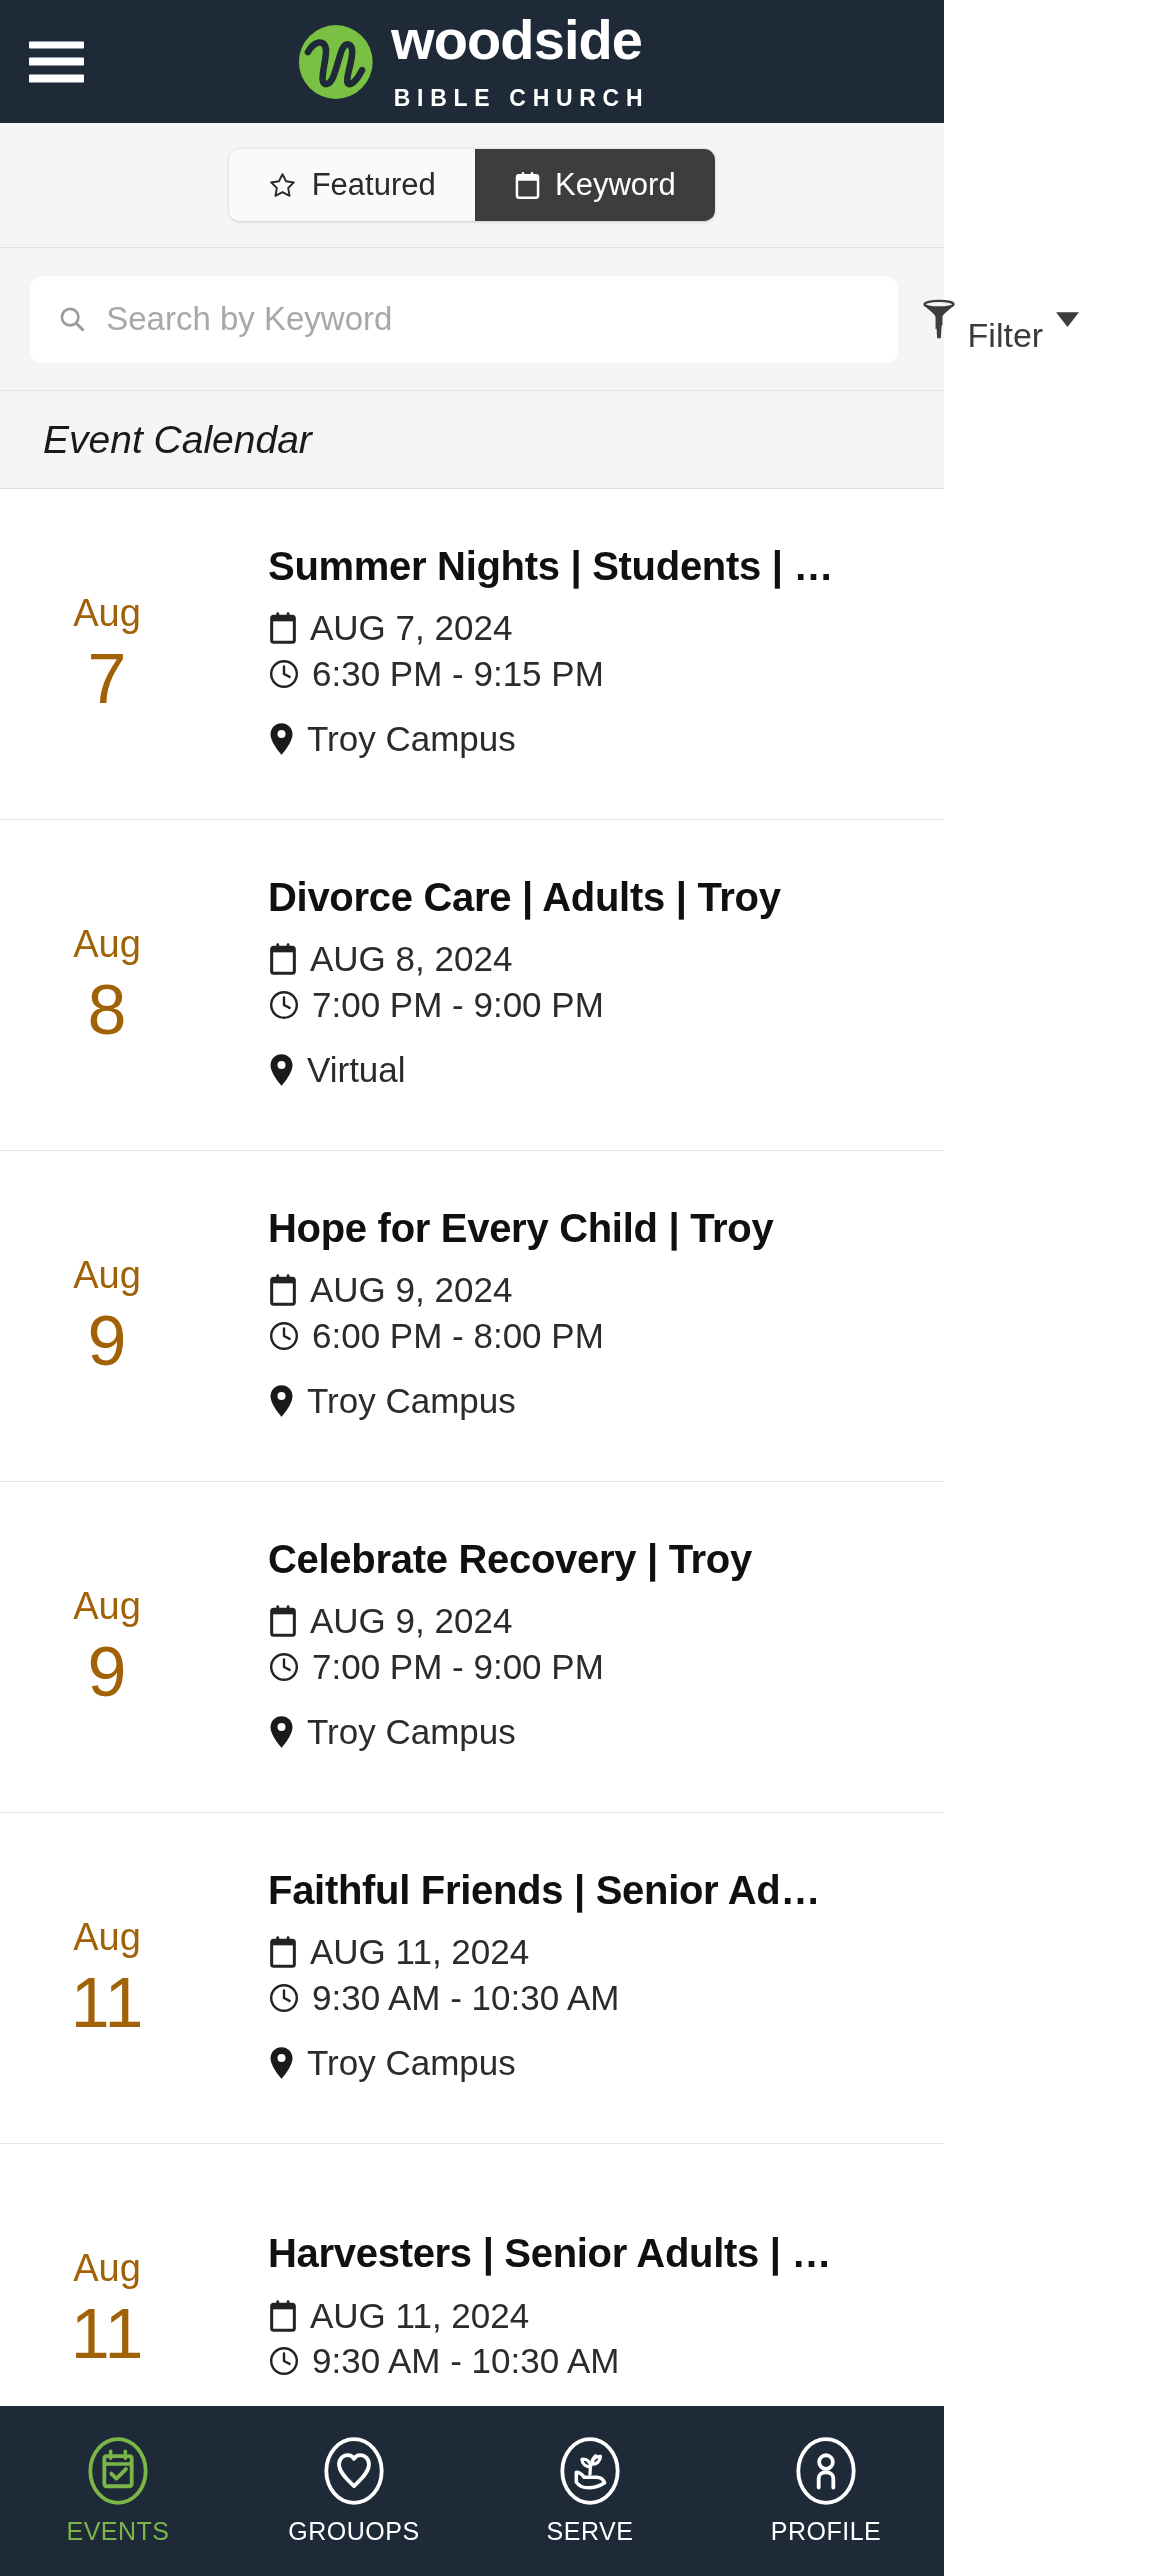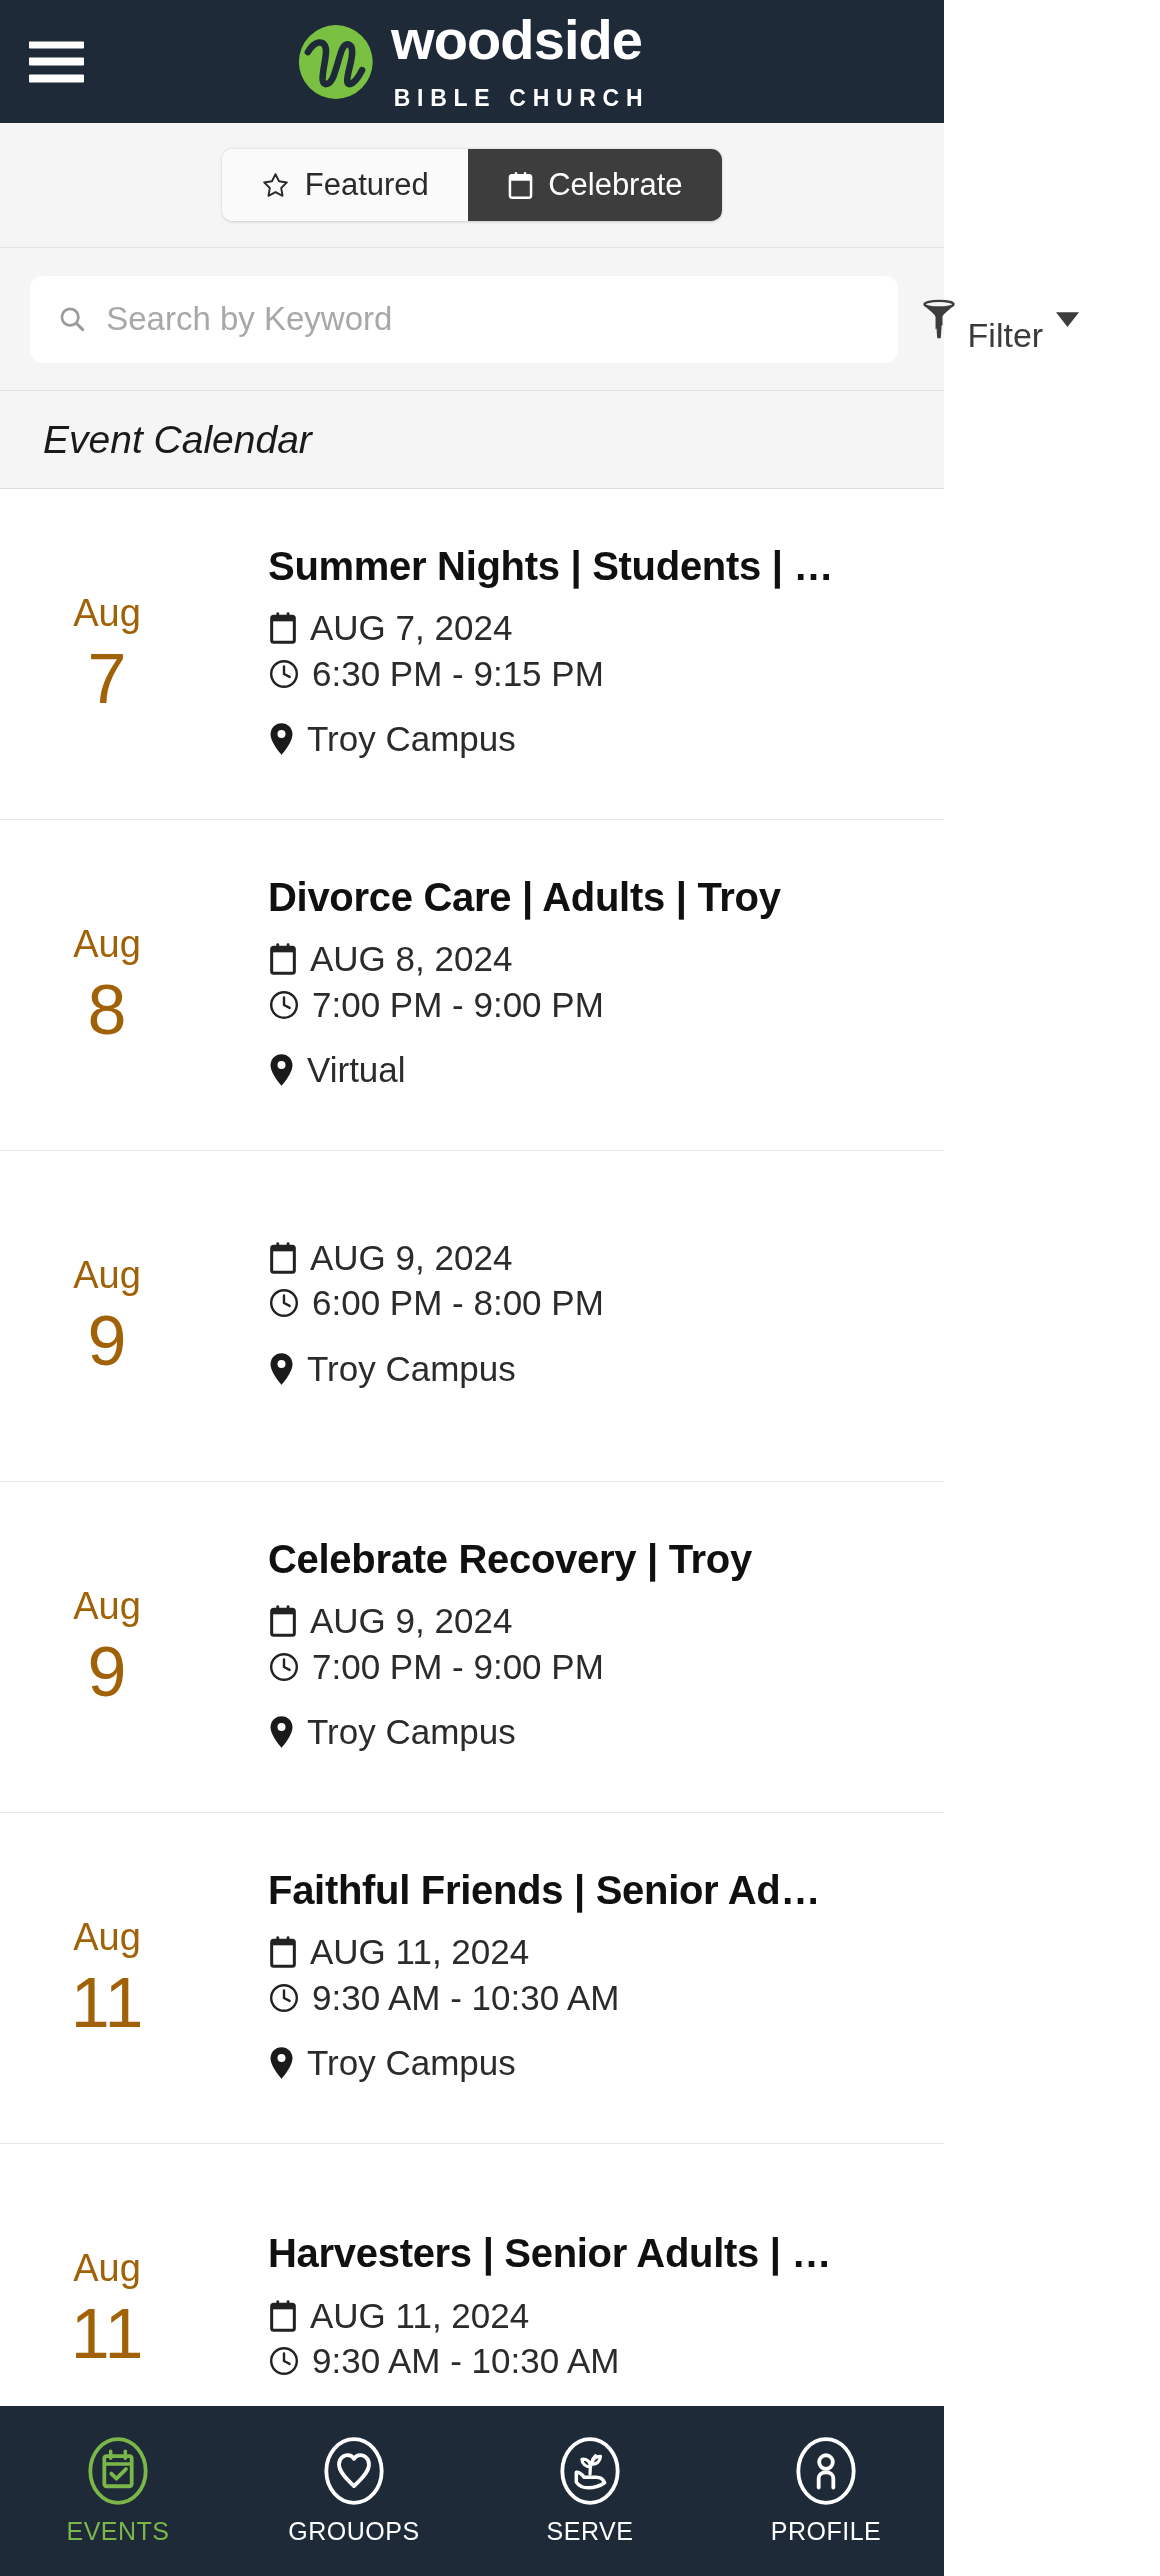--- a/index.html
+++ b/index.html
@@ -319,21 +319,21 @@
         </svg>
         <span>Featured</span>
       </button>
       <button class="seg-btn active">
         <svg width="27" height="29" viewBox="0 0 20 22">
           <rect x="2" y="3.2" width="16" height="17" rx="1.6" fill="none" stroke="#ffffff" stroke-width="1.9"></rect>
           <rect x="2" y="3.2" width="16" height="4.2" fill="#ffffff"></rect>
           <rect x="5.6" y="0.7" width="1.9" height="4" rx="0.9" fill="#ffffff"></rect>
           <rect x="12.5" y="0.7" width="1.9" height="4" rx="0.9" fill="#ffffff"></rect>
         </svg>
-        <span>Celebrate</span>
+        <span>Keyword</span>
       </button>
     </div>
   </div>
 
   <div class="search-band">
     <div class="search-box">
       <svg width="32" height="32" viewBox="0 0 24 24">
         <circle cx="10.5" cy="10.5" r="6.6" fill="none" stroke="#9a9a9a" stroke-width="2.1"></circle>
         <line x1="15.4" y1="15.4" x2="20.5" y2="20.5" stroke="#9a9a9a" stroke-width="2.4" stroke-linecap="round"></line>
       </svg>
@@ -421,20 +421,21 @@
             <span>Virtual</span>
       </div>
     </div>
       </div>
       <div class="event-row">
     <div class="event-date">
       <span class="mon">Aug</span>
       <span class="day">9</span>
     </div>
     <div class="event-body">
+      <div class="event-title">Hope for Every Child | Troy</div>
       <div class="meta-line">
         <svg width="30" height="34" viewBox="0 0 18 20">
   <rect x="2.2" y="3" width="13.6" height="15.6" rx="1.2" fill="none" stroke="#222" stroke-width="1.8"></rect>
   <rect x="2.2" y="3" width="13.6" height="3" fill="#222"></rect>
   <rect x="5" y="0.6" width="1.7" height="3.6" rx="0.8" fill="#222"></rect>
   <rect x="11.2" y="0.6" width="1.7" height="3.6" rx="0.8" fill="#222"></rect>
 </svg>
             <span>AUG 9, 2024</span>
       </div>
       <div class="meta-line">

